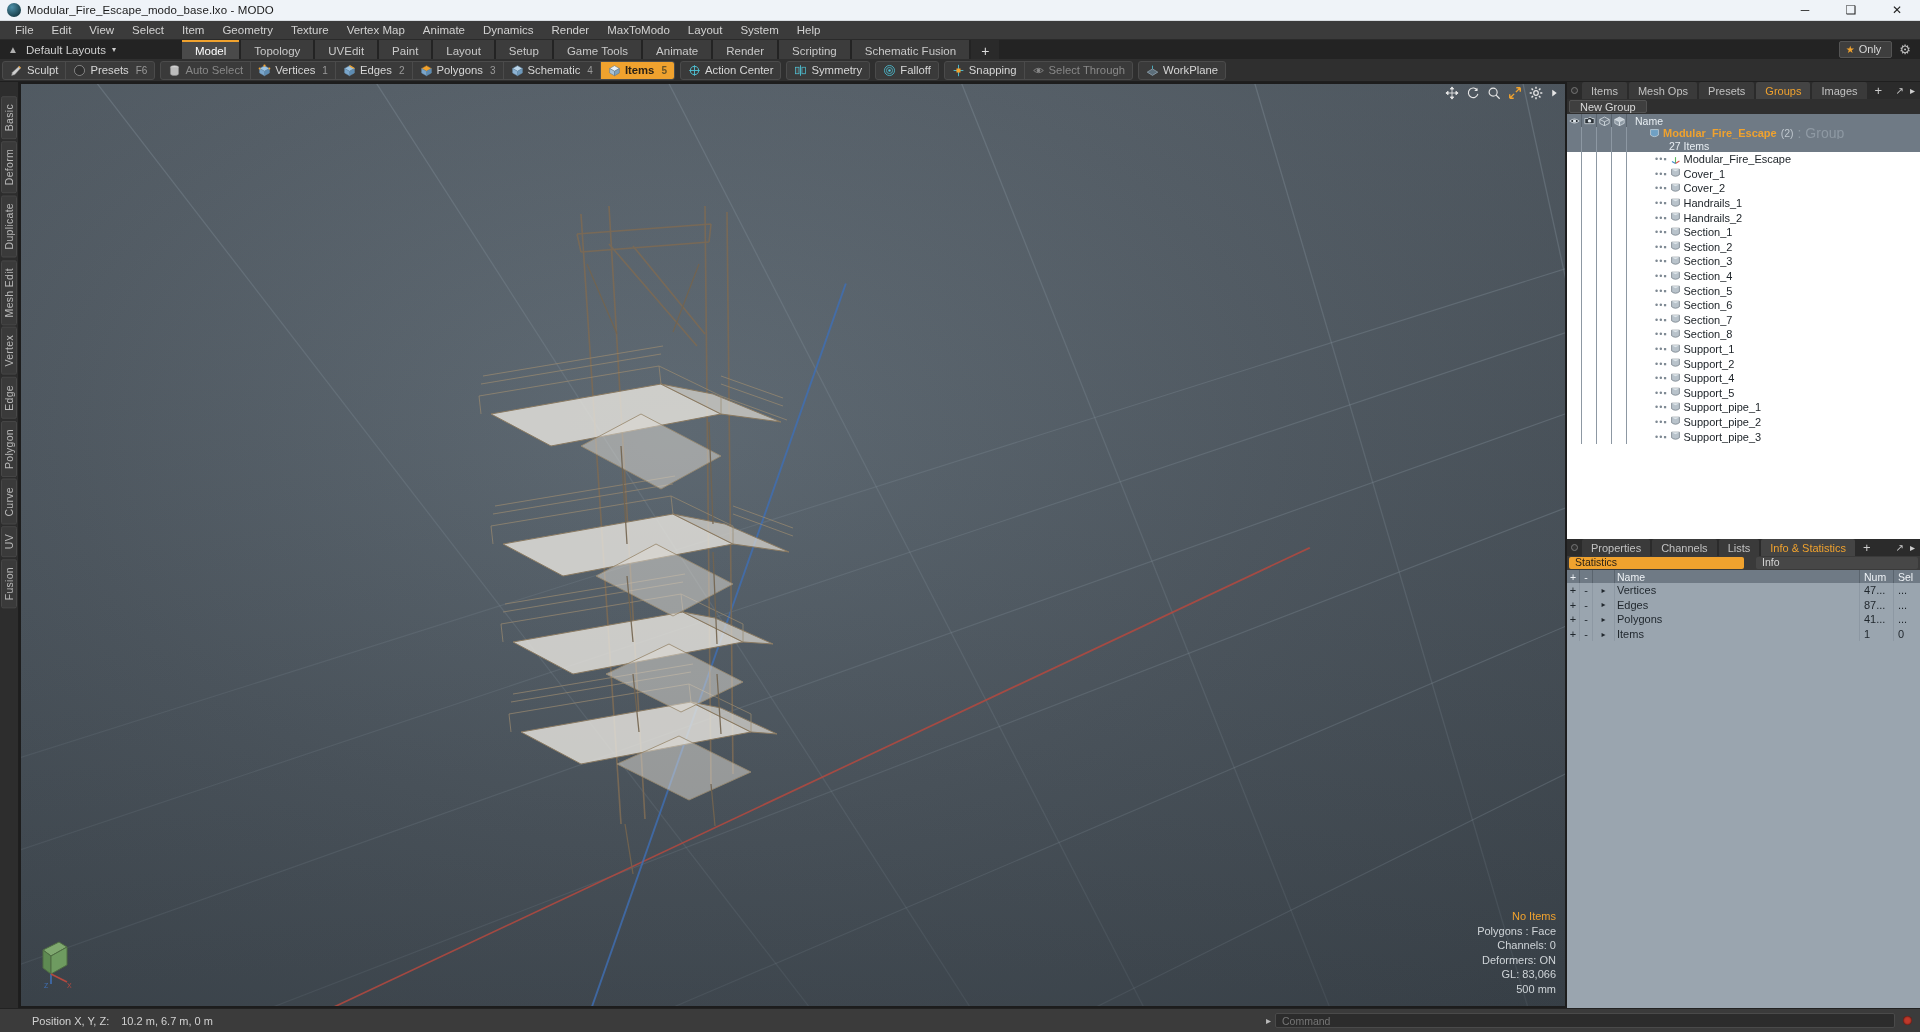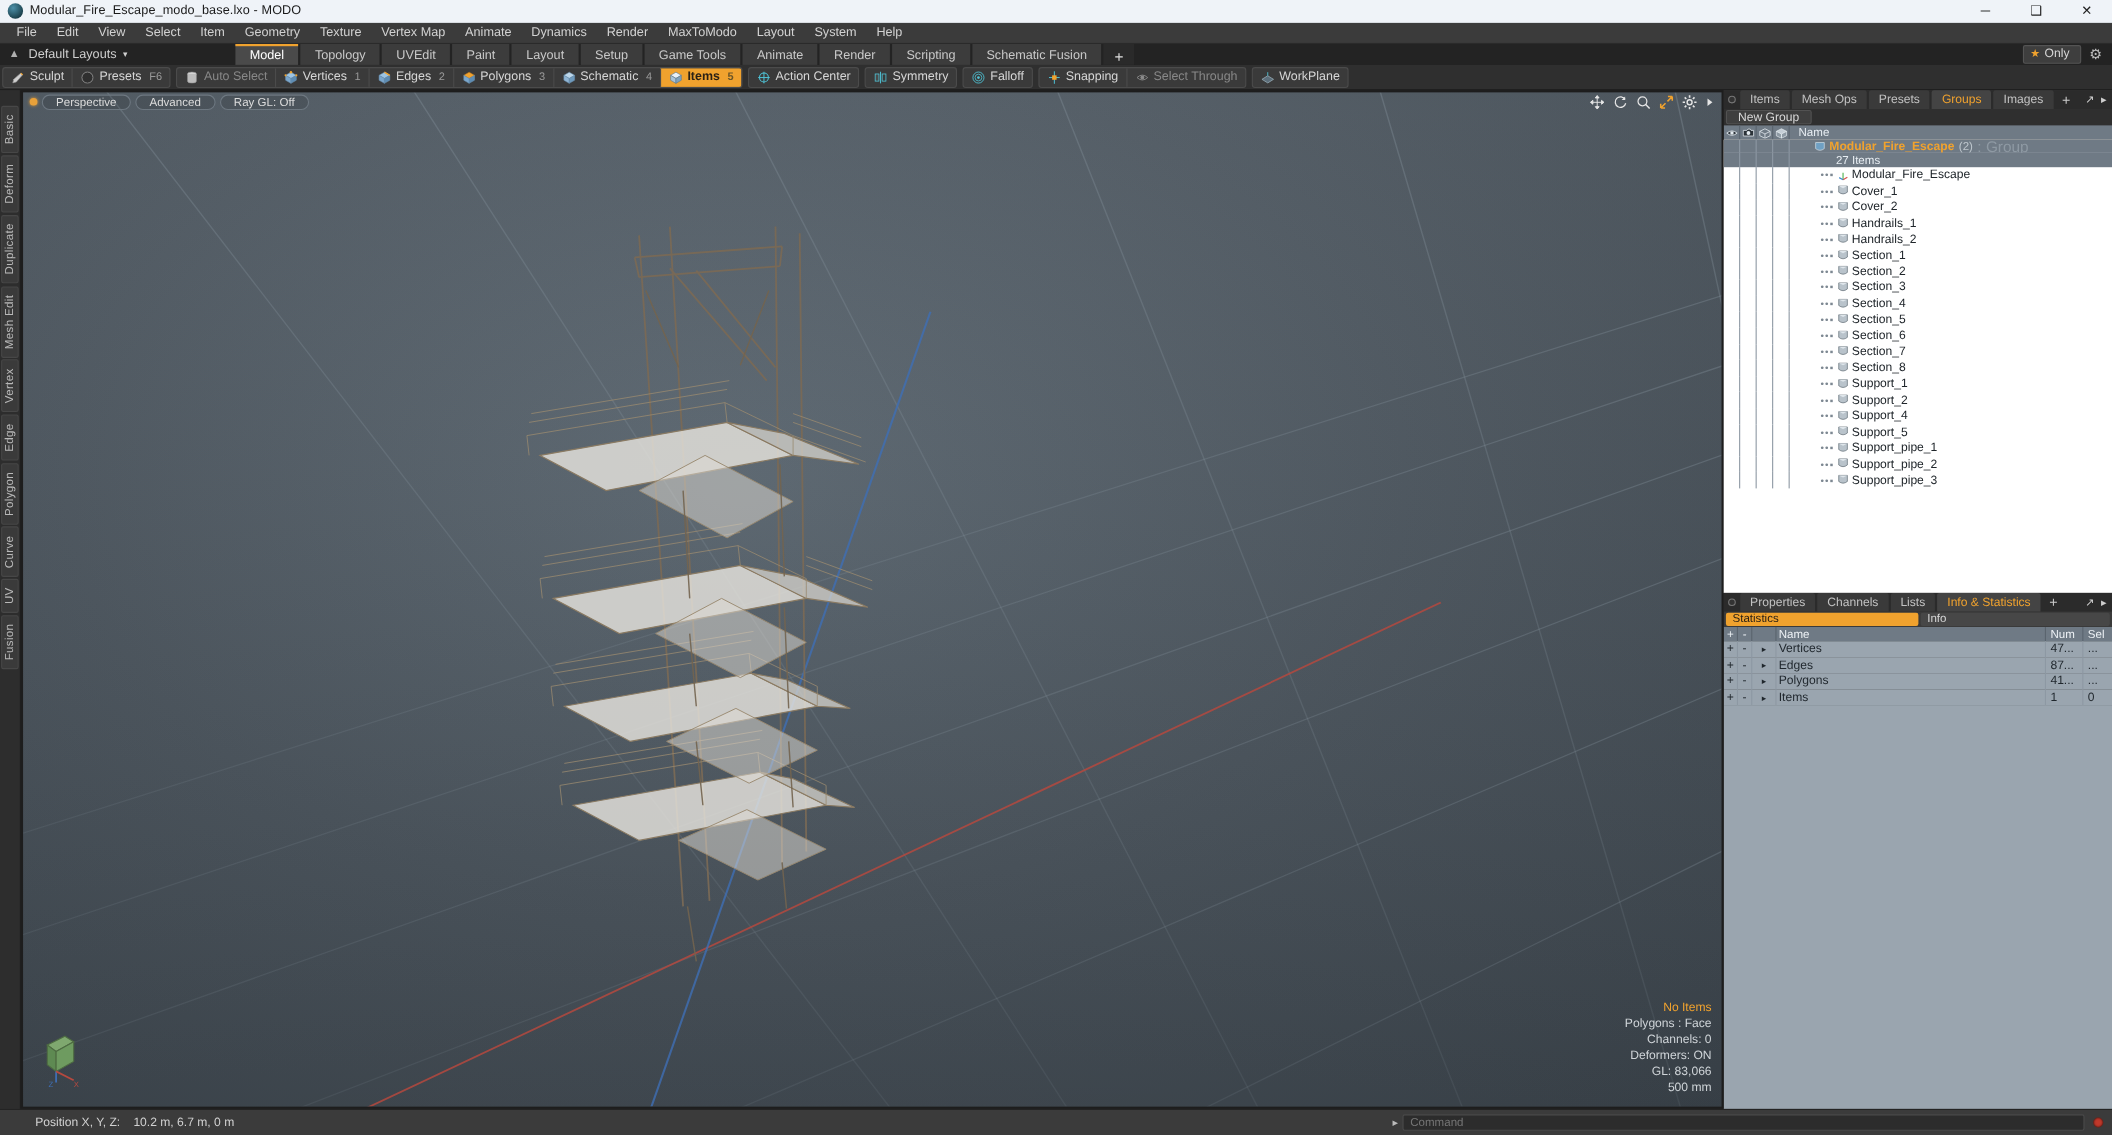--- a/index.html
+++ b/index.html
@@ -42,21 +42,21 @@
   #layoutrow {
     height: 19px; background: #232323; display: flex; align-items: stretch;
     position: relative;
   }
   .lr-left { display: flex; align-items: center; padding-left: 4px; }
   .lr-left .eject {
     width: 18px; text-align: center; color: #b0b0b0; font-size: 10px;
   }
   .lr-left .deflbl { font-size: 11.5px; color: #cfcfcf; padding: 0 4px; }
   .lr-left .caret { font-size: 8px; color: #cfcfcf; margin-left: 2px; }
-  #layouttabs { display: flex; align-items: stretch; margin-left: 98px; }
+  #layouttabs { display: flex; align-items: stretch; margin-left: 66px; }
   #layouttabs .lt {
     font-size: 11.5px; color: #c9c9c9; padding: 0 13px; display: flex;
     align-items: center; background: #3c3c3c; margin-right: 2px;
     border-top: 2px solid transparent; position: relative;
   }
   #layouttabs .lt.active { background: #4a4a4a; color: #ffffff; border-top: 2px solid #f0a22e; }
   #layouttabs .lt.plus { background: #2a2a2a; color: #ddd; padding: 0 10px; font-size: 14px; }
   .lr-right { margin-left: auto; display: flex; align-items: center; padding-right: 6px; gap: 4px; }
   .onlybtn {
     background: #3e3e3e; border: 1px solid #545454; border-radius: 2px;
@@ -176,21 +176,21 @@
   .trow.grouprow { background: #6f7a85; height: 12px; }
   .trow.grouprow2 { background: #6f7a85; height: 13px; }
   .gname { color: #f0a22e; font-weight: bold; font-size: 11px; }
   .gmeta { color: #bfc7ce; font-size: 10.5px; margin-left: 4px; }
   .gmeta2 { color: #8e99a3; font-size: 14px; }
   .itemlbl { color: #20262b; font-size: 11px; }
   .cubeico { width: 11px; height: 11px; margin-right: 3px; flex: none; }
   .dashes { color: #7d8892; font-size: 9px; letter-spacing: 1px; margin-right: 2px; }
 
   
-  .statsbar { height: 14px; display: flex; background: #3a3a3a; padding: 1px 2px; gap: 2px; }
+  .statsbar { height: 14px; display: flex; background: #3a3a3a; padding: 1px 2px; gap: 12px; }
   .statsbar .sb {
     font-size: 10.5px; height: 12px; line-height: 11px; padding: 0 6px;
     border-radius: 2px; color: #d6d6d6; background: #474747;
   }
   .statsbar .sb.on { background: #f0a22e; color: #2a2116; flex: 0 0 175px; text-align: left; }
   .statsbar .sb.off { flex: 1; }
   .sthdr { height: 13px; background: #6f7a85; display: flex; align-items: stretch; font-size: 10.5px; color: #eef2f6; }
   .sthdr .c { display: flex; align-items: center; border-right: 1px solid #5a646e; }
   .strow { height: 14.6px; display: flex; align-items: stretch; font-size: 11px; color: #1f262c; background: #9aa5af; }
   .strow .c { display: flex; align-items: center; border-right: 1px solid #8d98a3; }
@@ -525,26 +525,20 @@
         </g>
 
         <g stroke="#73644f" stroke-width="1.3" fill="none" opacity=".9">
           <path d="M600 362 L606 460 M606 492 L612 558 M612 590 L618 648"></path>
           <path d="M688 338 L692 440 M692 468 L696 560 M696 590 L700 650"></path>
           <path d="M566 180 L596 250 M678 180 L652 248"></path>
           <path d="M604 740 L612 790 M690 700 L694 742"></path>
         </g>
       </svg>
 
-      <div id="vpheader">
-        <div class="vpdot"></div>
-        <div class="vppill">Perspective</div>
-        <div class="vppill">Advanced</div>
-        <div class="vppill">Ray GL: Off</div>
-      </div>
 
       <div id="vpicons">
         <svg class="vi" viewBox="0 0 16 16">
           <path d="M8 1 L10 3.5 H6 Z M8 15 L10 12.5 H6 Z M1 8 L3.5 6 V10 Z M15 8 L12.5 6 V10 Z M8 3 V13 M3 8 H13" fill="#e6e6e6" stroke="#e6e6e6" stroke-width="1"></path>
         </svg>
         <svg class="vi" viewBox="0 0 16 16">
           <path d="M13 5 A5.5 5.5 0 1 0 13.6 9" fill="none" stroke="#e6e6e6" stroke-width="1.3"></path>
           <path d="M13 2 V5.6 H9.4 Z" fill="#e6e6e6"></path>
         </svg>
         <svg class="vi" viewBox="0 0 16 16">

